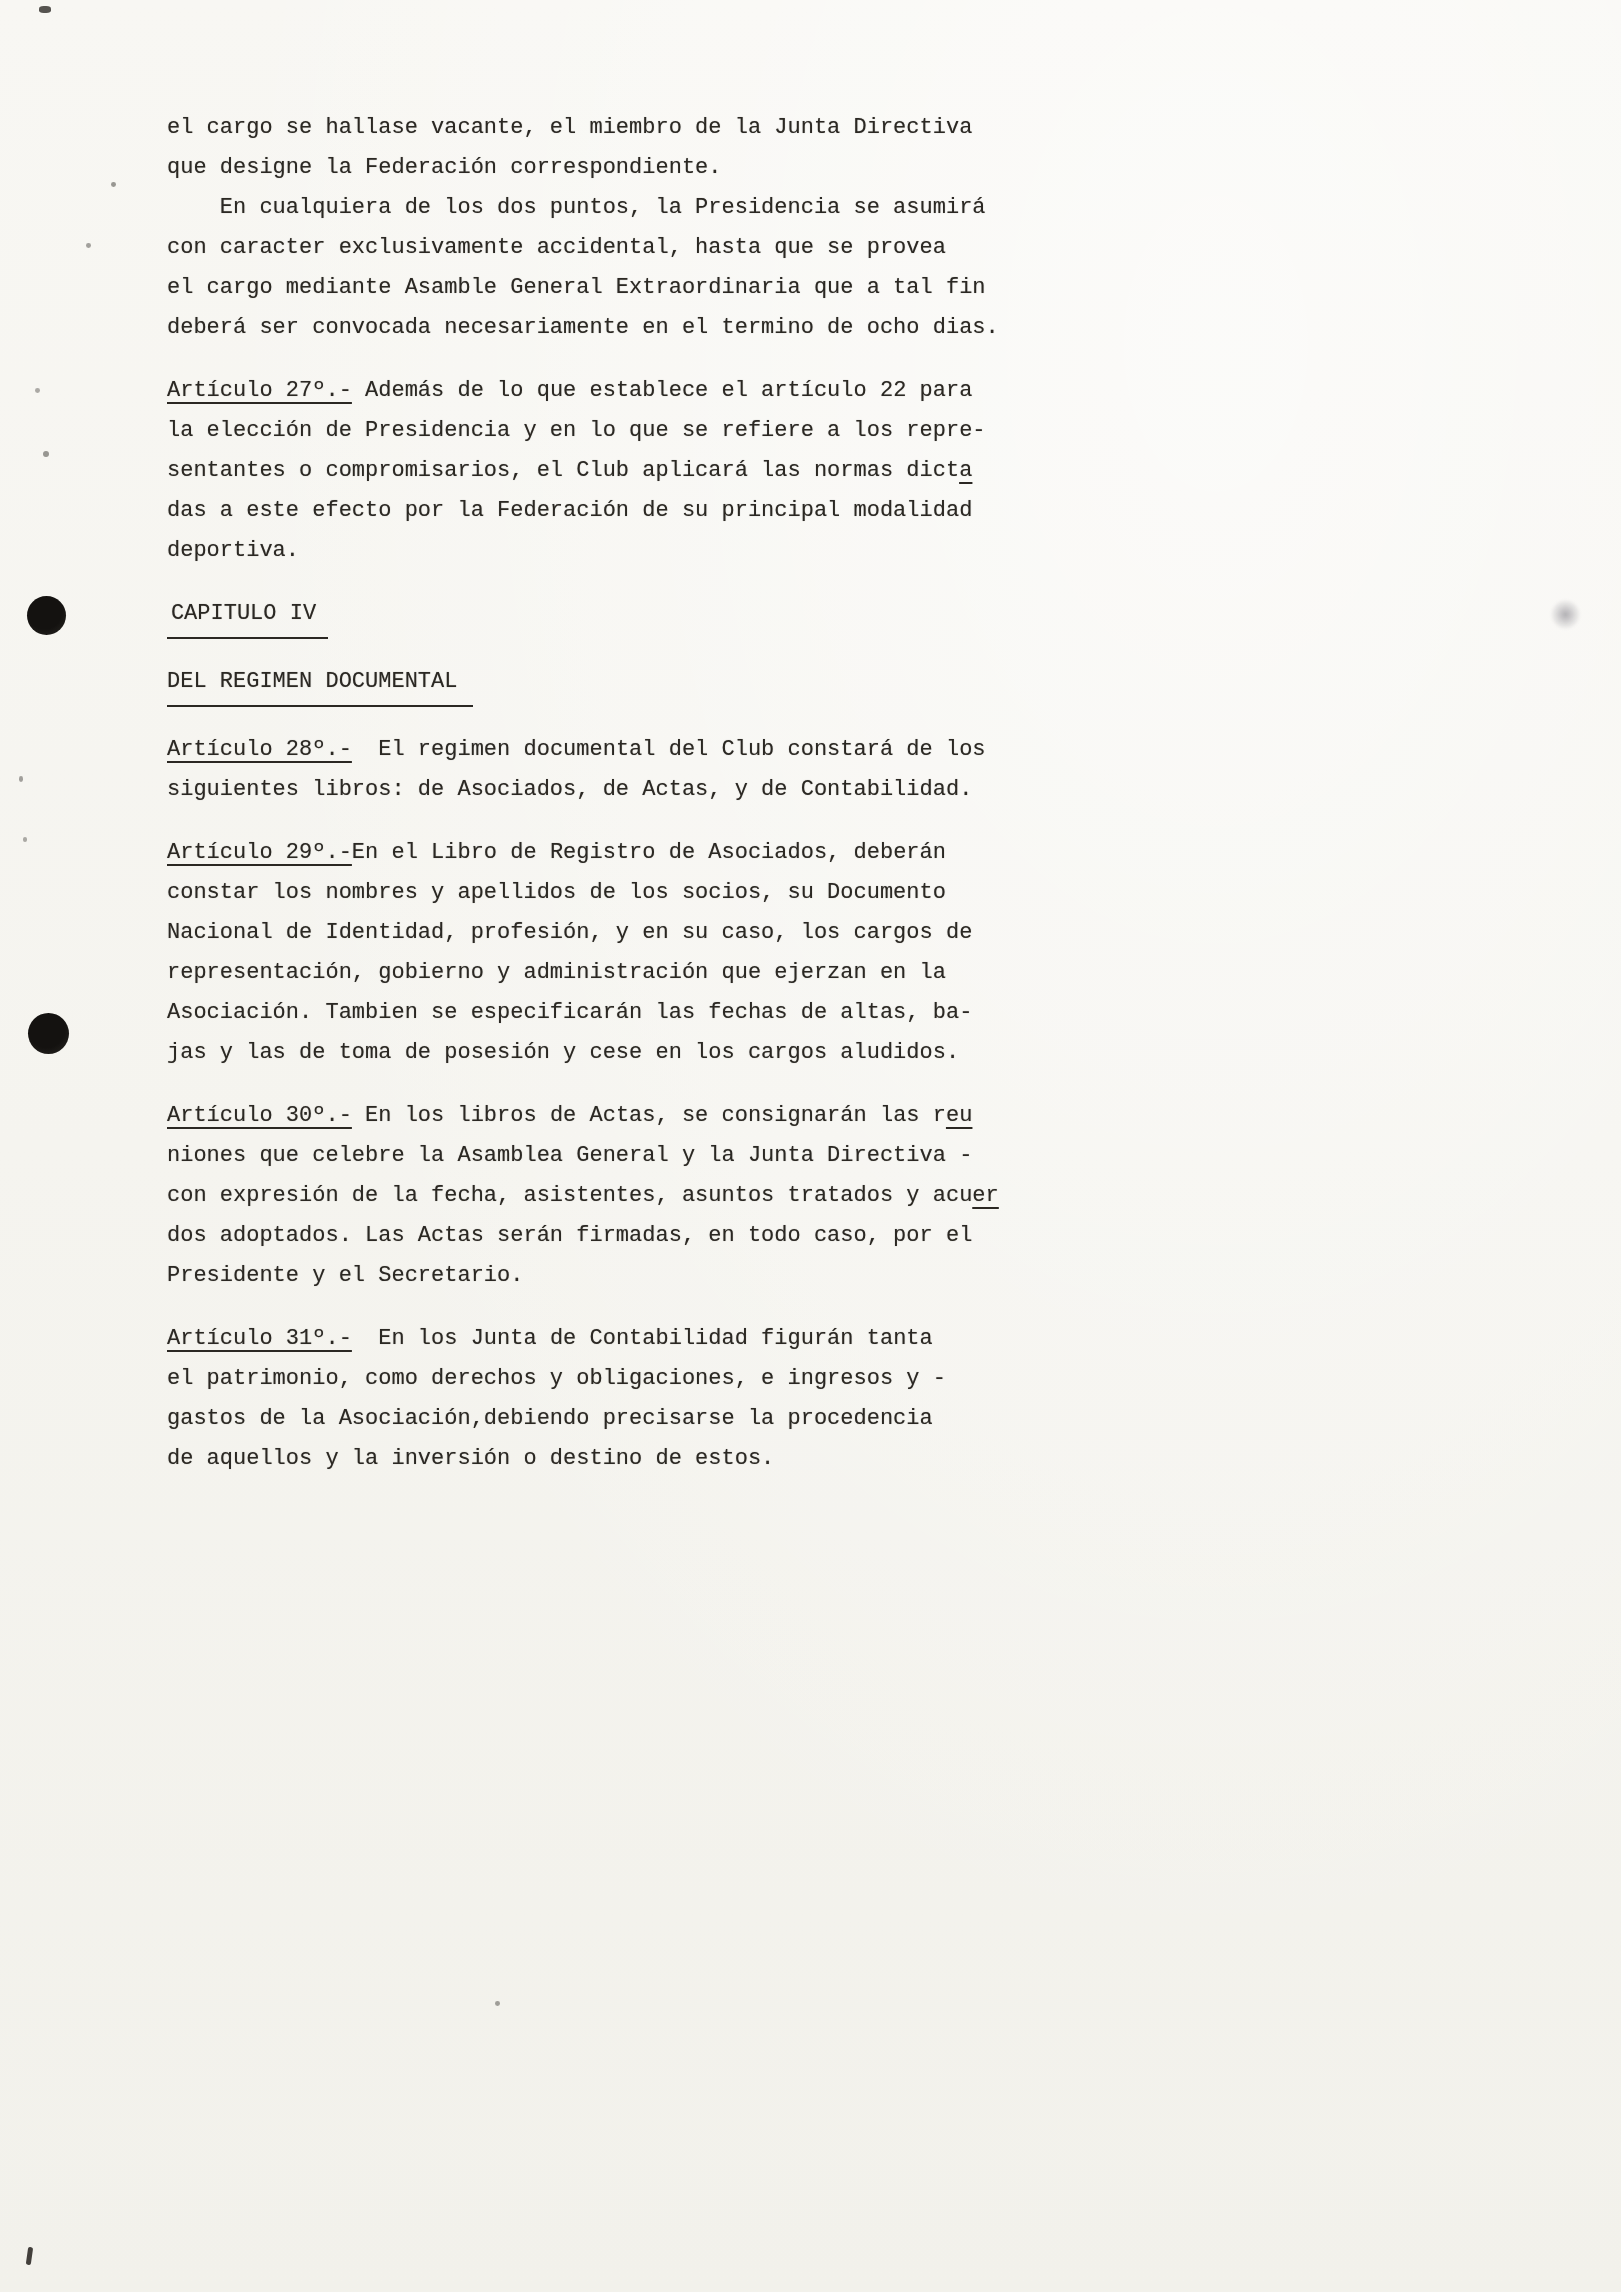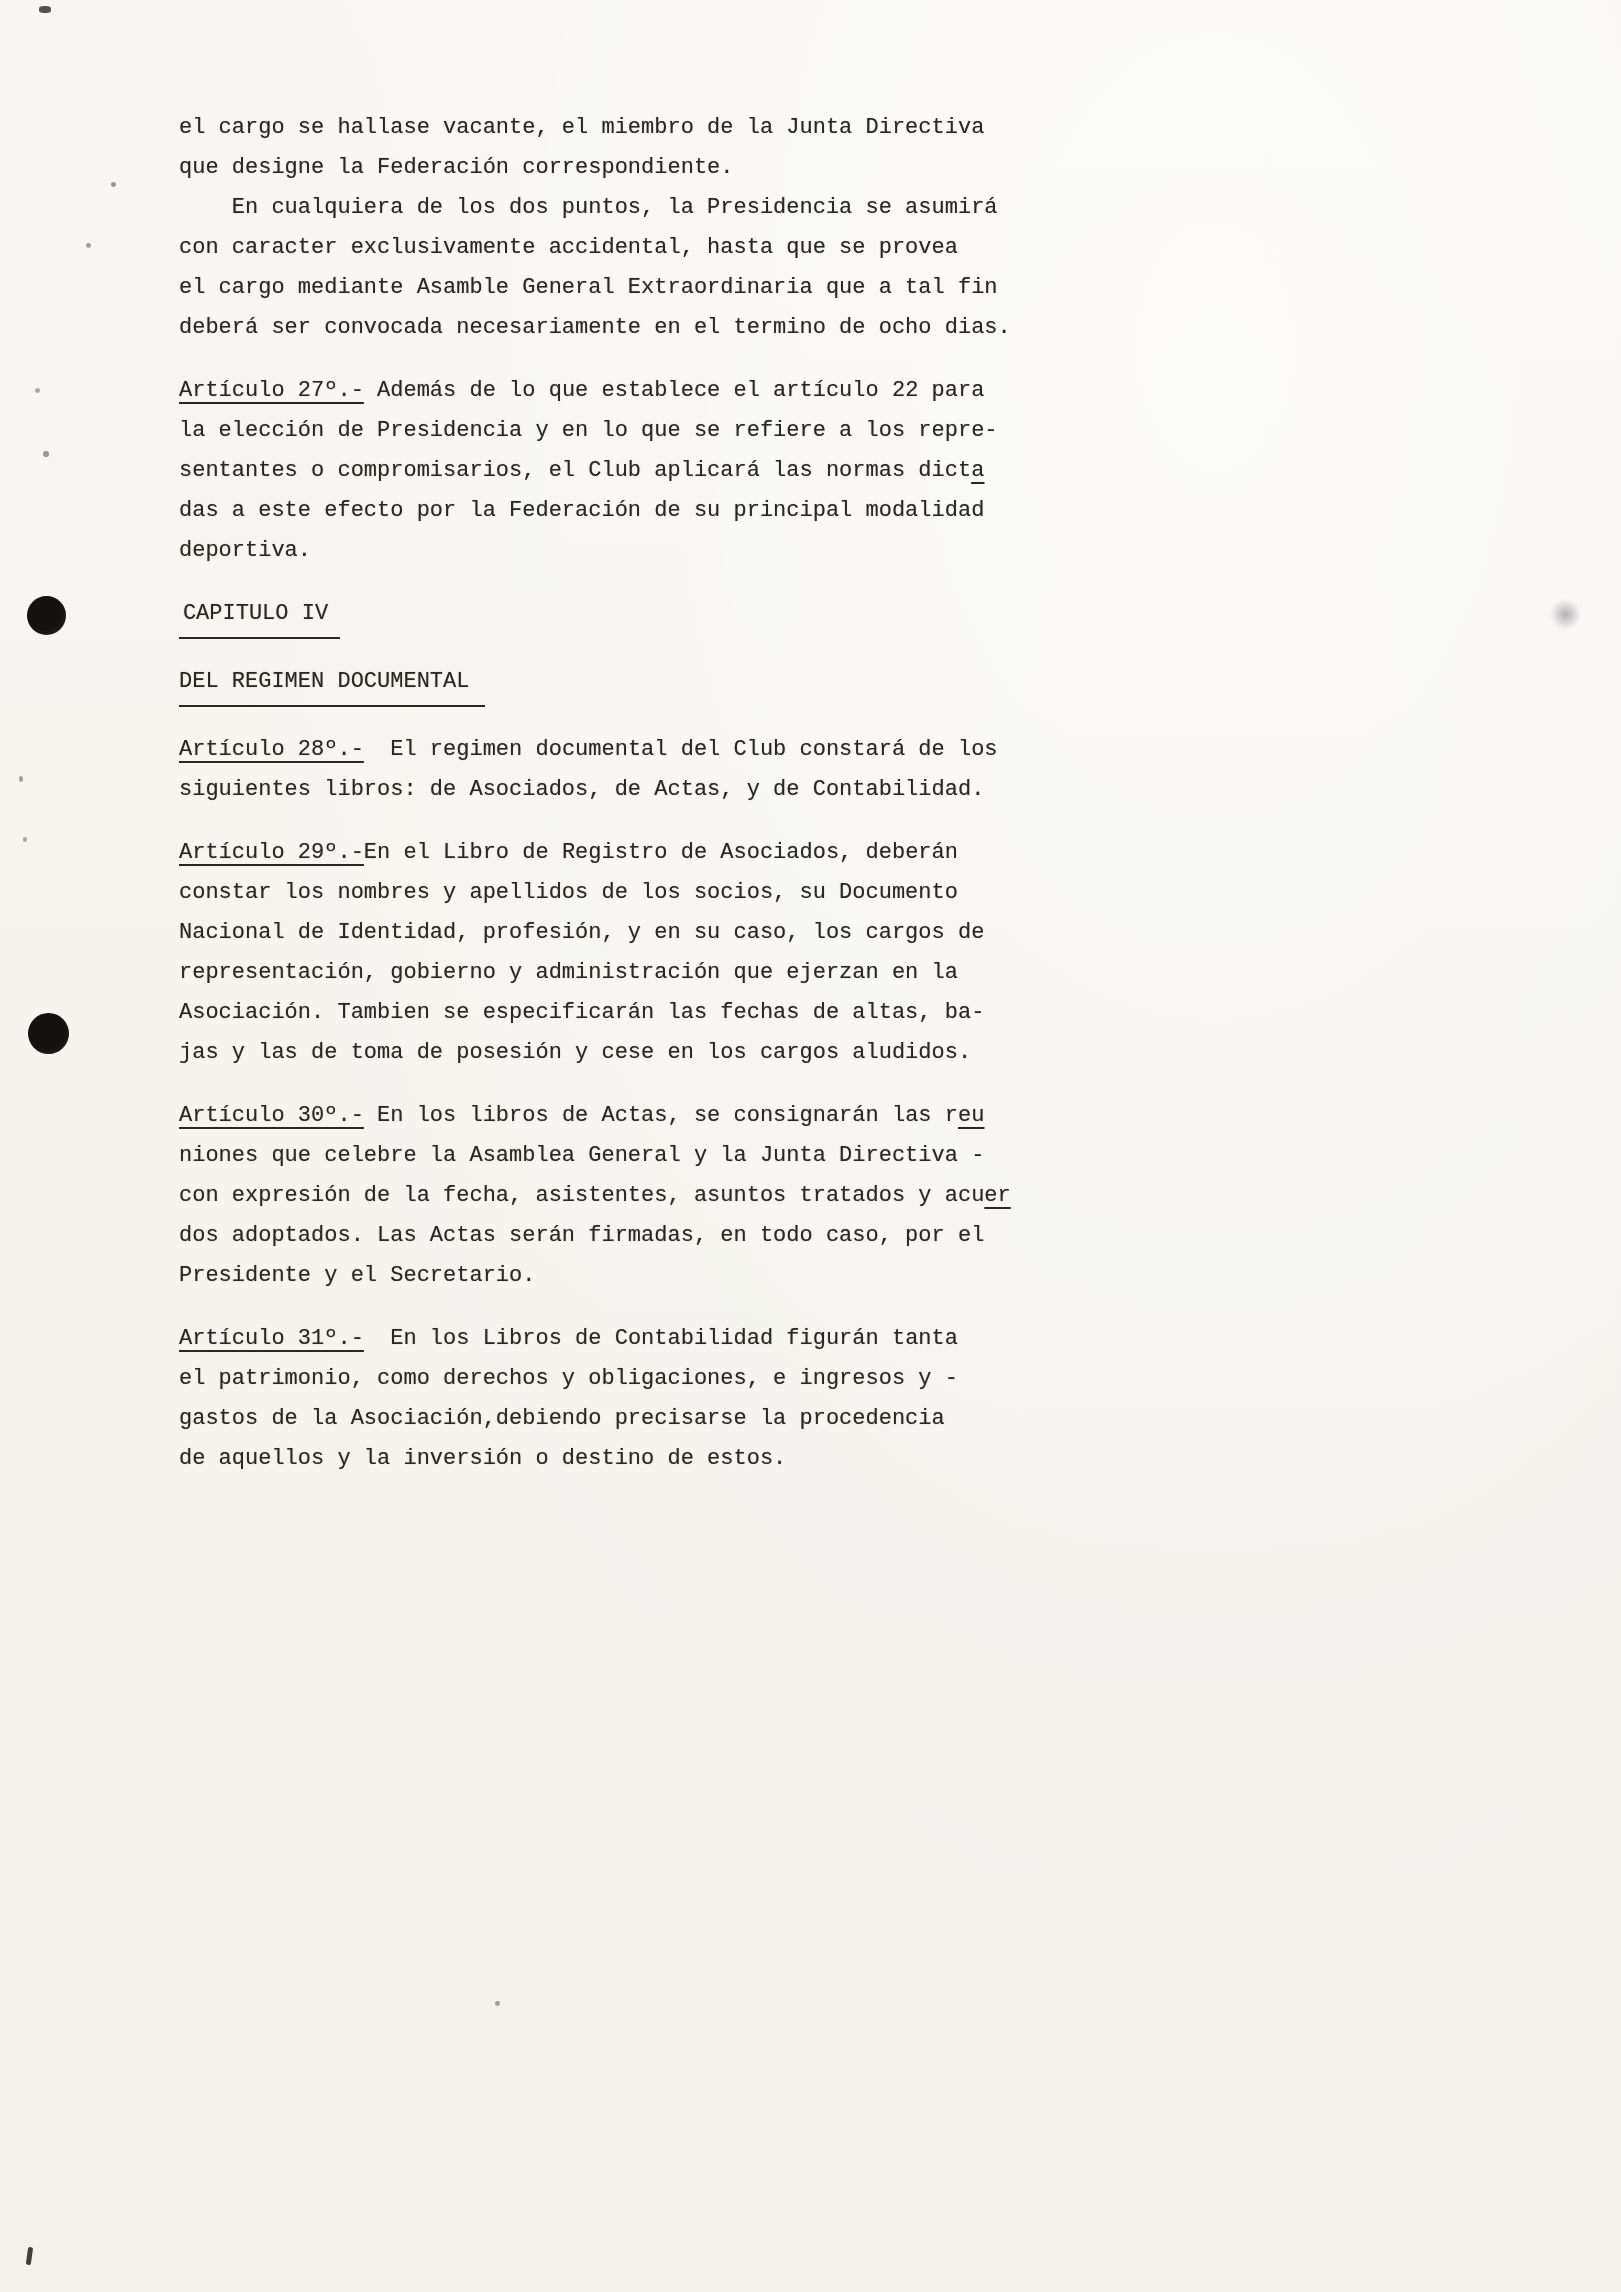--- a/index.html
+++ b/index.html
@@ -11,21 +11,21 @@
   }
   .page {
     position: relative; width: 1621px; height: 2293px;
     background:
       radial-gradient(ellipse at 75% 15%, rgba(255,255,255,.55), rgba(255,255,255,0) 60%),
       linear-gradient(180deg, #f8f7f3 0%, #f5f4ef 50%, #f2f1eb 100%);
     font-family: "Liberation Mono", "DejaVu Sans Mono", monospace;
     color: var(--ink, #2b2823);
   }
   .content {
-    position: absolute; left: 179px; top: 108px; width: 848px;
+    position: absolute; left: 167px; top: 108px; width: 848px;
     font-size: 22px; line-height: 40px;
     text-shadow: 0 0 1px rgba(43,40,35,.4);
   }
   .line { white-space: pre; }
   .blk { margin: 0; }
   .blk.article, .blk.chapter, .blk.section { margin-top: 23px; }
   .u {
     text-decoration: underline;
     text-decoration-thickness: 2px;
     text-underline-offset: 5.9px;
@@ -115,20 +115,20 @@
         <div class="line">jas y las de toma de posesión y cese en los cargos aludidos.</div>
       </div>
       <div class="blk article">
         <div class="line"><span class="u">Artículo 30º.-</span><span> En los libros de Actas, se consignarán las r</span><span class="u">eu</span></div>
         <div class="line">niones que celebre la Asamblea General y la Junta Directiva -</div>
         <div class="line"><span>con expresión de la fecha, asistentes, asuntos tratados y acu</span><span class="u">er</span></div>
         <div class="line">dos adoptados. Las Actas serán firmadas, en todo caso, por el</div>
         <div class="line">Presidente y el Secretario.</div>
       </div>
       <div class="blk article">
-        <div class="line"><span class="u">Artículo 31º.-</span><span>  En los Libros de Contabilidad figurán tanta</span></div>
+        <div class="line"><span class="u">Artículo 31º.-</span><span>  En los Junta de Contabilidad figurán tanta</span></div>
         <div class="line">el patrimonio, como derechos y obligaciones, e ingresos y -</div>
         <div class="line">gastos de la Asociación,debiendo precisarse la procedencia</div>
         <div class="line">de aquellos y la inversión o destino de estos.</div>
       </div>
     </div>
 </div>
 
 
 </body></html>

